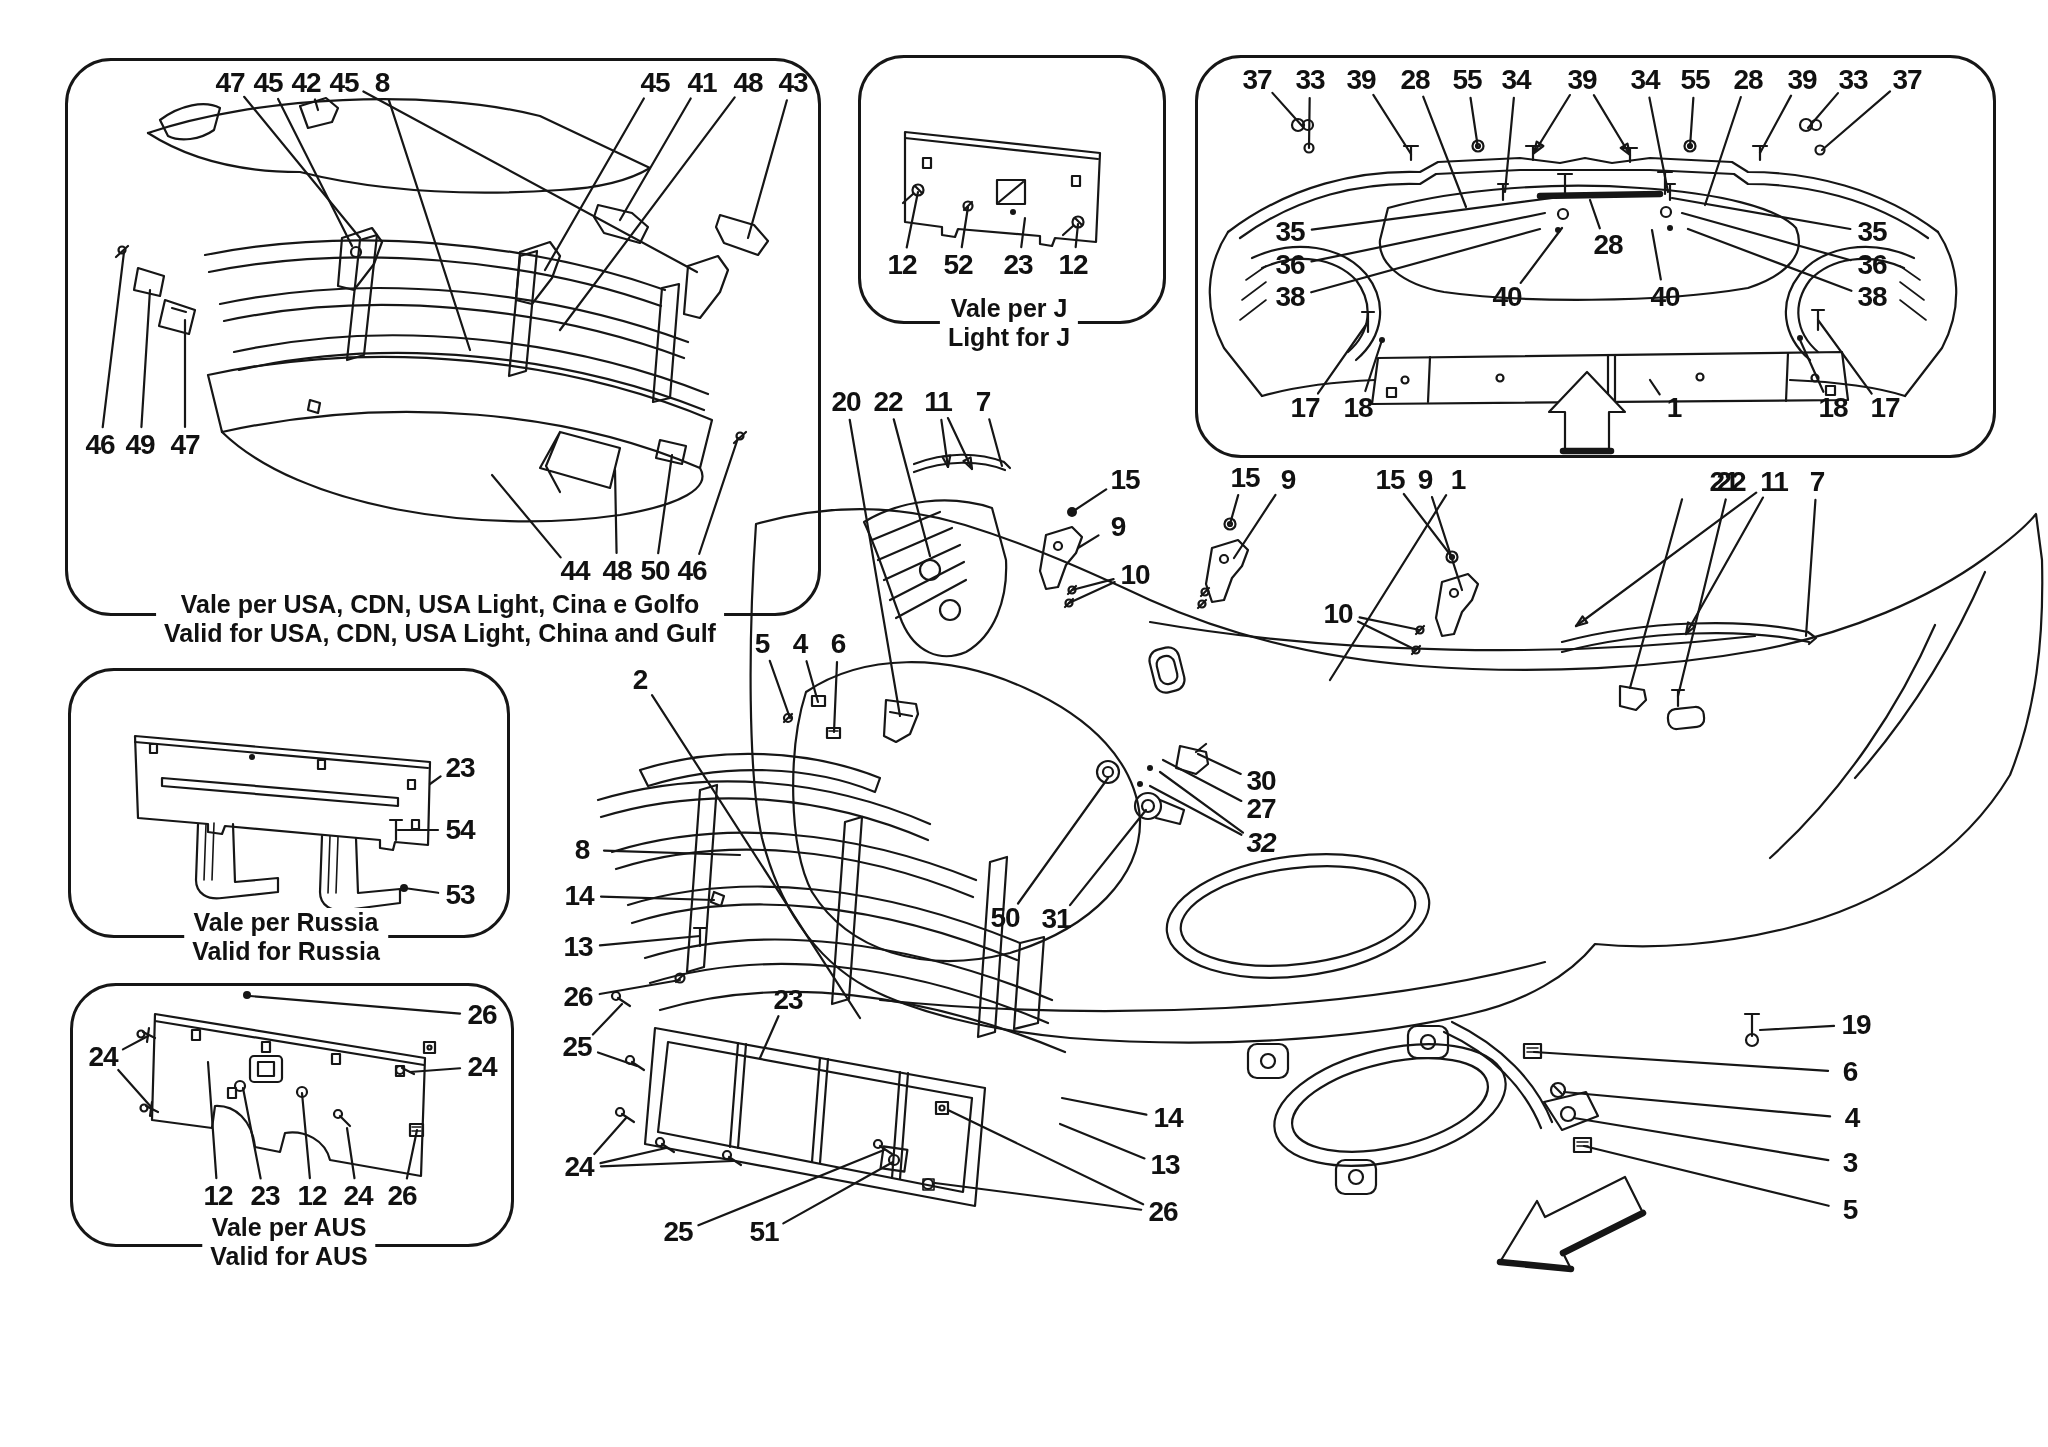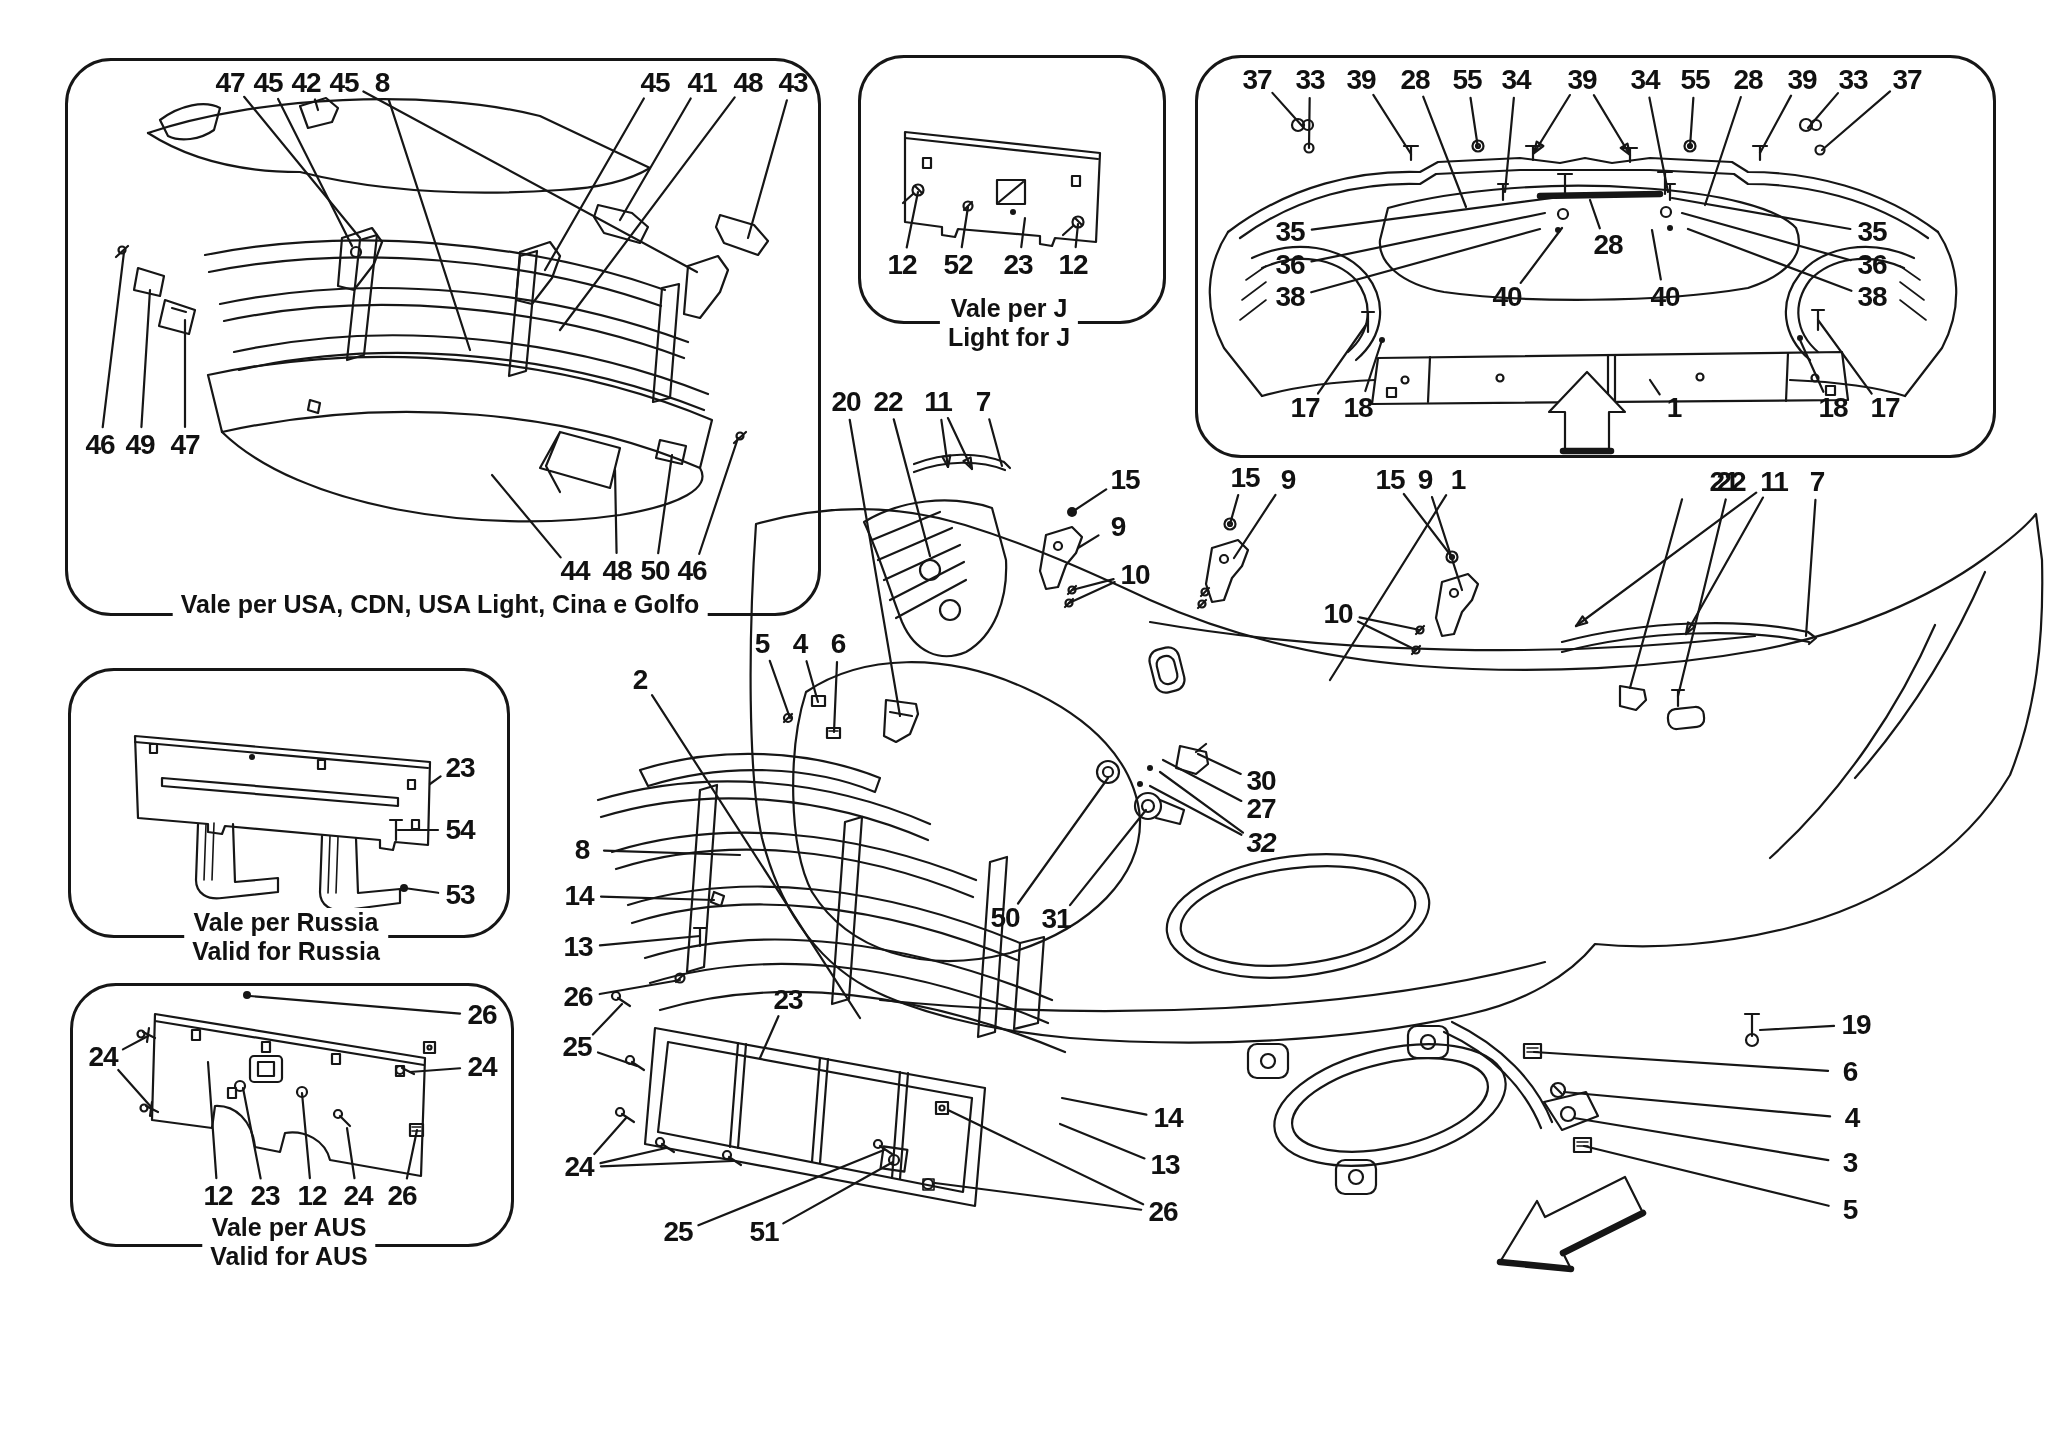--- a/index.html
+++ b/index.html
@@ -519,20 +519,21 @@
       <div class="callout" style="left: 1163px; top: 1212px;">26</div>
       <div class="callout" style="left: 1856px; top: 1025px;">19</div>
       <div class="callout" style="left: 1850px; top: 1072px;">6</div>
       <div class="callout" style="left: 1852px; top: 1118px;">4</div>
       <div class="callout" style="left: 1850px; top: 1163px;">3</div>
       <div class="callout" style="left: 1850px; top: 1210px;">5</div>
     </div>
 
   <div class="caption" style="left:440px;top:590px;">
     <div>Vale per USA, CDN, USA Light, Cina e Golfo</div>
+    <div>Valid for USA, CDN, USA Light, China and Gulf</div>
   </div>
   <div class="caption" style="left:1009px;top:294px;">
     <div>Vale per J</div>
     <div>Light for J</div>
   </div>
   <div class="caption" style="left:286px;top:908px;">
     <div>Vale per Russia</div>
     <div>Valid for Russia</div>
   </div>
   <div class="caption" style="left:289px;top:1213px;">

